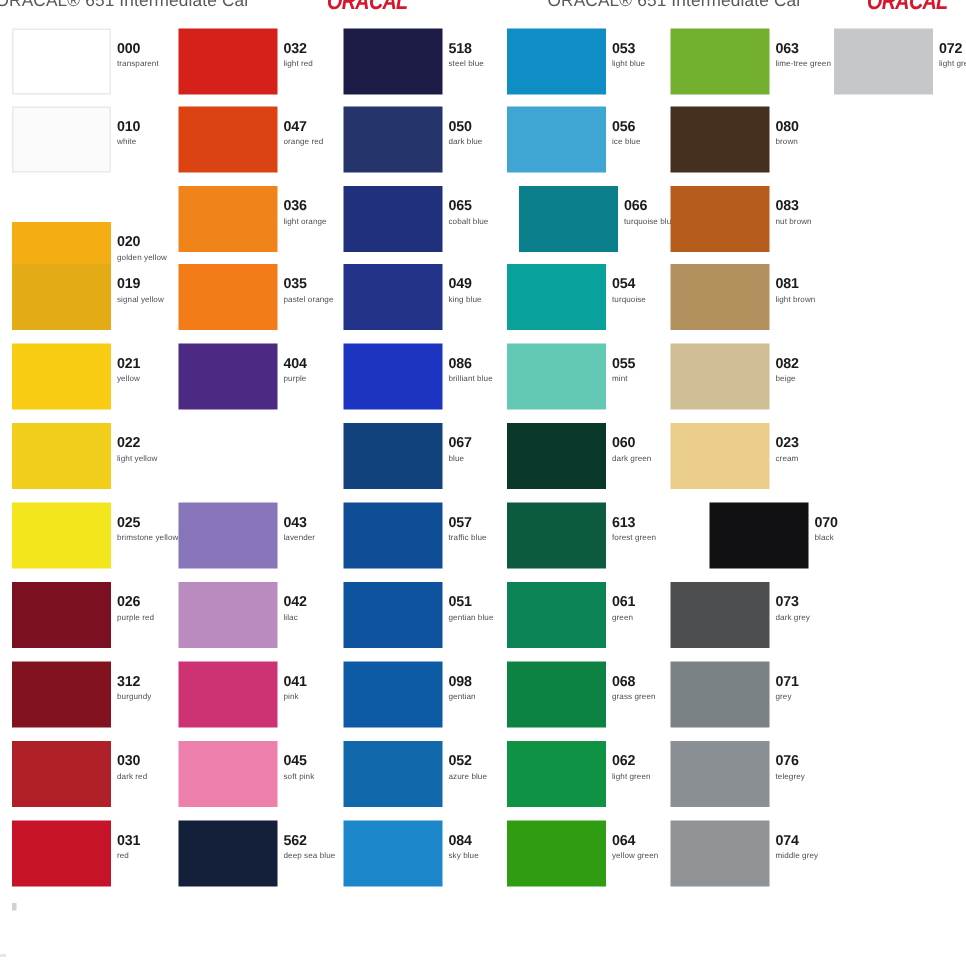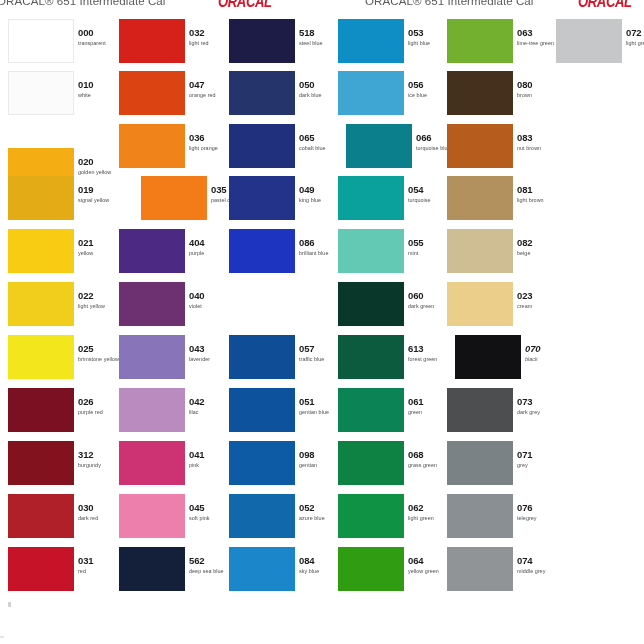--- a/index.html
+++ b/index.html
@@ -203,41 +203,34 @@
         <div class="swatch-name">orange red</div>
       </div>
     </div>
     <div class="swatch-cell" style="left: 119px; top: 110px;">
       <div class="swatch-chip" style="background: rgb(240, 131, 25);"></div>
       <div class="swatch-text">
         <div class="swatch-code">036</div>
         <div class="swatch-name">light orange</div>
       </div>
     </div>
-    <div class="swatch-cell" style="left: 119px; top: 162px; margin-left: 22px;">
+    <div class="swatch-cell" style="left: 119px; top: 162px;">
       <div class="swatch-chip" style="background: rgb(244, 124, 24);"></div>
       <div class="swatch-text">
         <div class="swatch-code">035</div>
         <div class="swatch-name">pastel orange</div>
       </div>
     </div>
     <div class="swatch-cell" style="left: 119px; top: 215px;">
       <div class="swatch-chip" style="background: rgb(76, 41, 130);"></div>
       <div class="swatch-text">
         <div class="swatch-code">404</div>
         <div class="swatch-name">purple</div>
       </div>
     </div>
-    <div class="swatch-cell" style="left: 119px; top: 268px;">
-      <div class="swatch-chip" style="background: rgb(109, 48, 112);"></div>
-      <div class="swatch-text">
-        <div class="swatch-code">040</div>
-        <div class="swatch-name">violet</div>
-      </div>
-    </div>
     <div class="swatch-cell" style="left: 119px; top: 321px;">
       <div class="swatch-chip" style="background: rgb(136, 116, 185);"></div>
       <div class="swatch-text">
         <div class="swatch-code">043</div>
         <div class="swatch-name">lavender</div>
       </div>
     </div>
     <div class="swatch-cell" style="left: 119px; top: 374px;">
       <div class="swatch-chip" style="background: rgb(185, 139, 191);"></div>
       <div class="swatch-text">
@@ -294,20 +287,27 @@
         <div class="swatch-name">king blue</div>
       </div>
     </div>
     <div class="swatch-cell" style="left: 229px; top: 215px;">
       <div class="swatch-chip" style="background: rgb(29, 52, 193);"></div>
       <div class="swatch-text">
         <div class="swatch-code">086</div>
         <div class="swatch-name">brilliant blue</div>
       </div>
     </div>
+    <div class="swatch-cell" style="left: 229px; top: 268px;">
+      <div class="swatch-chip" style="background: rgb(18, 66, 124);"></div>
+      <div class="swatch-text">
+        <div class="swatch-code">067</div>
+        <div class="swatch-name">blue</div>
+      </div>
+    </div>
     <div class="swatch-cell" style="left: 229px; top: 321px;">
       <div class="swatch-chip" style="background: rgb(15, 78, 150);"></div>
       <div class="swatch-text">
         <div class="swatch-code">057</div>
         <div class="swatch-name">traffic blue</div>
       </div>
     </div>
     <div class="swatch-cell" style="left: 229px; top: 374px;">
       <div class="swatch-chip" style="background: rgb(12, 82, 156);"></div>
       <div class="swatch-text">
@@ -448,21 +448,21 @@
         <div class="swatch-name">beige</div>
       </div>
     </div>
     <div class="swatch-cell" style="left: 447px; top: 268px;">
       <div class="swatch-chip" style="background: rgb(236, 206, 139);"></div>
       <div class="swatch-text">
         <div class="swatch-code">023</div>
         <div class="swatch-name">cream</div>
       </div>
     </div>
-    <div class="swatch-cell" style="left: 455px; top: 321px; font-style: italic;">
+    <div class="swatch-cell" style="left: 473px; top: 321px;">
       <div class="swatch-chip" style="background: rgb(17, 17, 19);"></div>
       <div class="swatch-text">
         <div class="swatch-code">070</div>
         <div class="swatch-name">black</div>
       </div>
     </div>
     <div class="swatch-cell" style="left: 447px; top: 374px;">
       <div class="swatch-chip" style="background: rgb(76, 78, 80);"></div>
       <div class="swatch-text">
         <div class="swatch-code">073</div>

